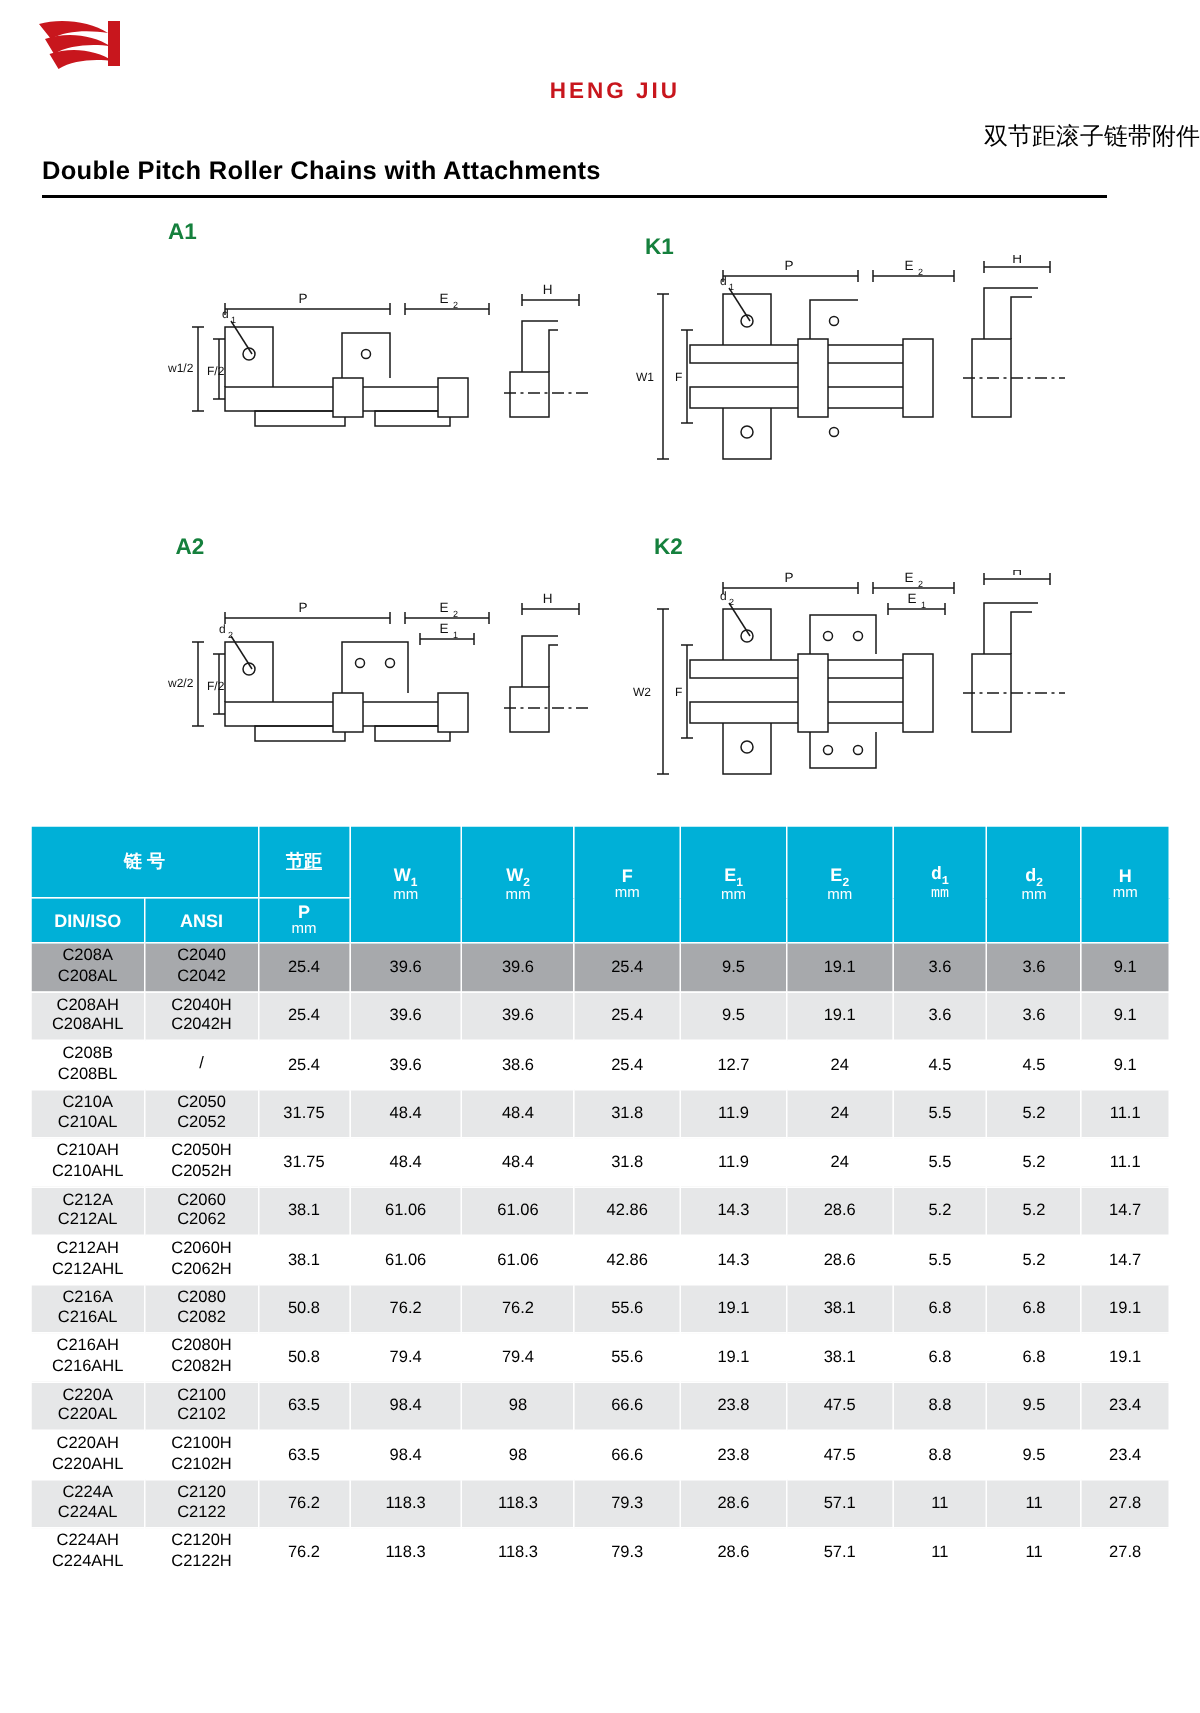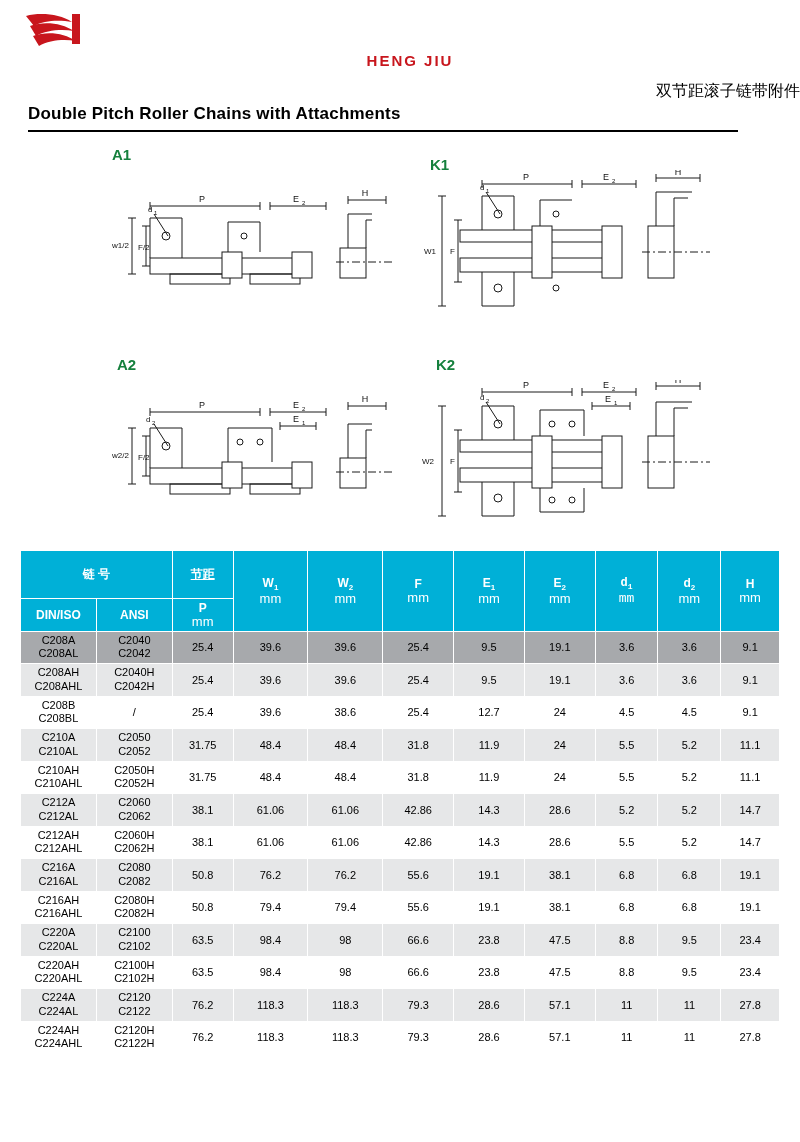--- a/index.html
+++ b/index.html
@@ -85,21 +85,21 @@
     text-align: center;
     vertical-align: middle;
     padding: 2px 1px;
   }
   .th-cyan {
     background: #00b0d7;
     color: #ffffff;
     font-weight: bold;
     font-size: 12px;
   }
-  .th-cyan .unit { font-weight: normal; font-size: 13px; display:block; line-height:1.05;}
+  .th-cyan .unit { font-weight: normal; font-size: 10px; display:block; line-height:1.05;}
   .row-dark td { background: #a7a9ac; color: #000; }
   .row-light td { background: #e6e7e8; color: #000; }
   .row-white td { background: #ffffff; color: #000; }
   .cell-name {
     line-height: 1.25;
     font-size: 11px;
     white-space: nowrap;
   }
   .cell-name span { display: block; }
   sub { font-size: 8px; }

